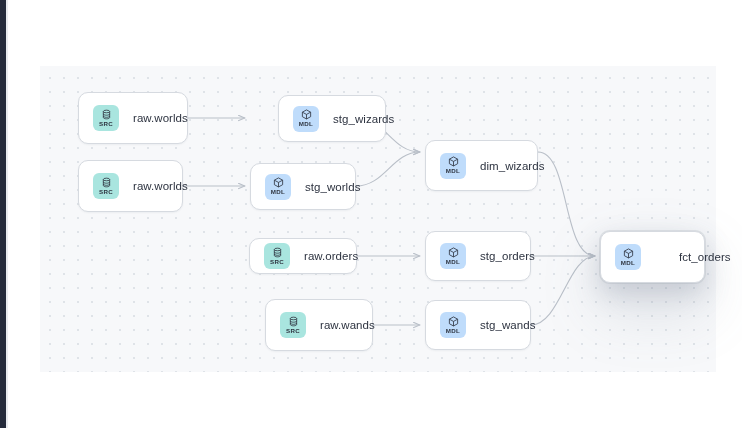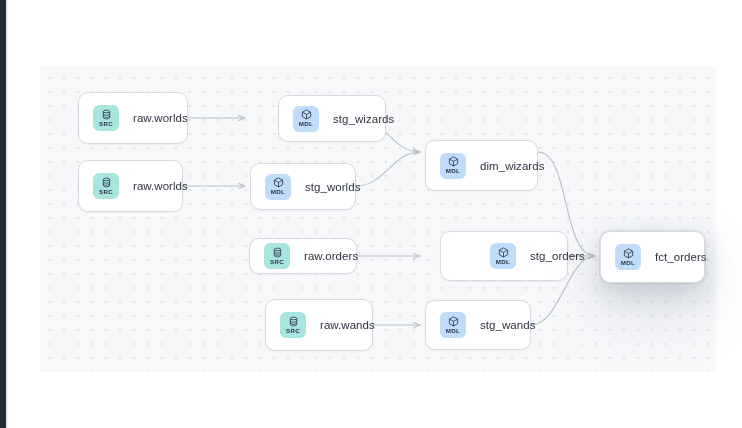--- a/index.html
+++ b/index.html
@@ -44,20 +44,21 @@
     border:1px solid #d6dae0;
     border-radius:10px;
     display:flex;
     align-items:center;
     box-shadow:0 1px 2px rgba(28,35,50,0.05);
   }
   .node.selected{
     box-shadow:0 0 0 1px rgba(150,158,170,0.22),
                0 10px 26px rgba(120,130,148,0.30),
                0 26px 60px rgba(120,130,148,0.22);
+    gap:24px;
   }
 
   .badge{
     width:26px;height:26px;
     margin-left:14px;
     border-radius:6px;
     display:flex;
     flex-direction:column;
     align-items:center;
     justify-content:center;
@@ -175,21 +176,21 @@
         <div class="badge mdl">
           <svg width="11" height="11" viewBox="0 0 16 16" fill="none" stroke="#2e3440" stroke-width="1.2" stroke-linejoin="round">
             <path d="M8,1.3 L14,4.6 L14,11.2 L8,14.5 L2,11.2 L2,4.6 Z"></path>
             <path d="M2,4.6 L8,7.9 L14,4.6"></path>
             <path d="M8,7.9 L8,14.5"></path>
           </svg>
           <span class="kind">MDL</span>
         </div>
         <span class="node-label">stg_worlds</span>
       </div>
-      <div class="node" style="left: 400px; top: 165px; width: 128px; height: 50px; padding-left: 35px;">
+      <div class="node" style="left: 385px; top: 165px; width: 106px; height: 50px;">
         <div class="badge mdl">
           <svg width="11" height="11" viewBox="0 0 16 16" fill="none" stroke="#2e3440" stroke-width="1.2" stroke-linejoin="round">
             <path d="M8,1.3 L14,4.6 L14,11.2 L8,14.5 L2,11.2 L2,4.6 Z"></path>
             <path d="M2,4.6 L8,7.9 L14,4.6"></path>
             <path d="M8,7.9 L8,14.5"></path>
           </svg>
           <span class="kind">MDL</span>
         </div>
         <span class="node-label">stg_orders</span>
       </div>

